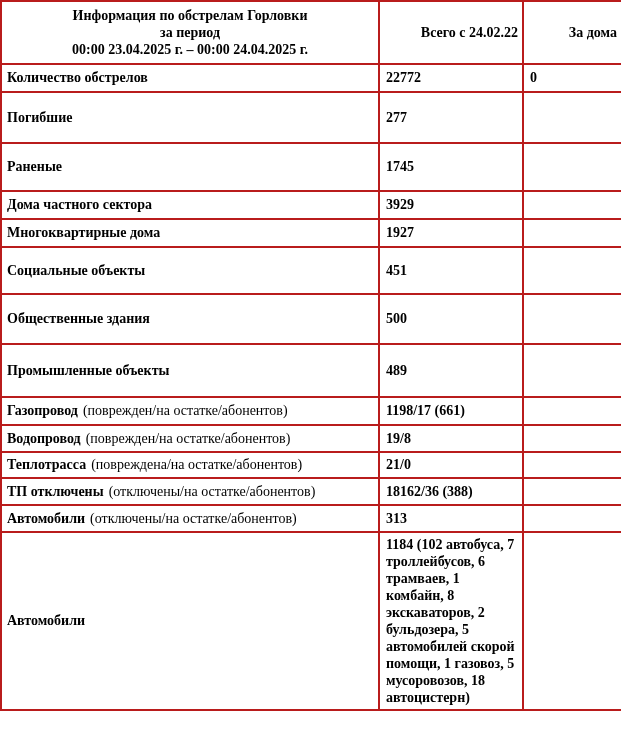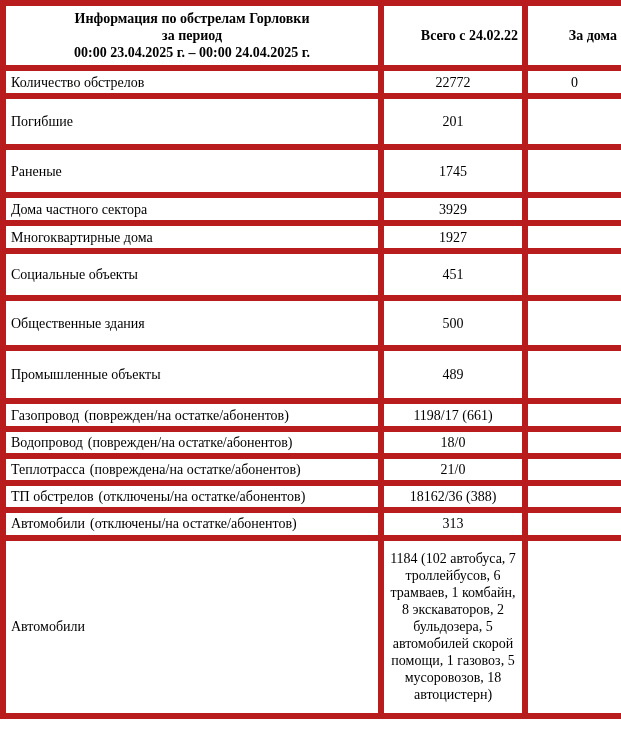--- a/index.html
+++ b/index.html
@@ -17,21 +17,21 @@
     border: 2px solid #000000;
     font-family: "Liberation Serif", "DejaVu Serif", serif;
     color: #000000;
     background: #ffffff;
   }
   col.c1 { width: 378px; }
   col.c2 { width: 144px; }
   col.c3 { width: 99px;  }
 
   td, th {
-    border: 6px solid #b91c1c;
+    border: 2px solid #b91c1c;
     vertical-align: middle;
     font-size: 14px;
     line-height: 1.22;
     padding: 2px 4px;
   }
 
   th.title-cell {
     text-align: center;
     font-weight: 700;
     white-space: pre-line;
@@ -40,26 +40,26 @@
   th.colhead {
     text-align: right;
     font-weight: 700;
   }
 
   td.lbl-cell {
     text-align: left;
     padding-left: 5px;
     padding-right: 4px;
   }
-  td.lbl-cell .lbl  { font-weight: 400; }
+  td.lbl-cell .lbl  { font-weight: 700; }
   td.lbl-cell .note { font-weight: 400; margin-left: 5px; }
 
   td.val {
-    text-align: center;
-    font-weight: 400;
+    text-align: left;
+    font-weight: 700;
     padding: 2px 6px;
   }
 </style>
 </head>
 <body>
 
 <table class="stats">
   <colgroup>
       <col class="c1">
       <col class="c2">
@@ -75,21 +75,21 @@
     </tr>
   </thead>
   <tbody>
     <tr style="height:28px">
       <td class="lbl-cell"><span class="lbl">Количество обстрелов</span><span class="note"></span></td>
       <td class="val">22772</td>
       <td class="val">0</td>
     </tr>
     <tr style="height:51px">
       <td class="lbl-cell"><span class="lbl">Погибшие</span><span class="note"></span></td>
-      <td class="val">201</td>
+      <td class="val">277</td>
       <td class="val"></td>
     </tr>
     <tr style="height:48px">
       <td class="lbl-cell"><span class="lbl">Раненые</span><span class="note"></span></td>
       <td class="val">1745</td>
       <td class="val"></td>
     </tr>
     <tr style="height:28px">
       <td class="lbl-cell"><span class="lbl">Дома частного сектора</span><span class="note"></span></td>
       <td class="val">3929</td>
@@ -115,30 +115,30 @@
       <td class="val">489</td>
       <td class="val"></td>
     </tr>
     <tr style="height:28px">
       <td class="lbl-cell"><span class="lbl">Газопровод</span><span class="note">(поврежден/на остатке/абонентов)</span></td>
       <td class="val">1198/17 (661)</td>
       <td class="val"></td>
     </tr>
     <tr style="height:27px">
       <td class="lbl-cell"><span class="lbl">Водопровод</span><span class="note">(поврежден/на остатке/абонентов)</span></td>
-      <td class="val">18/0</td>
+      <td class="val">19/8</td>
       <td class="val"></td>
     </tr>
     <tr style="height:26px">
       <td class="lbl-cell"><span class="lbl">Теплотрасса</span><span class="note">(повреждена/на остатке/абонентов)</span></td>
       <td class="val">21/0</td>
       <td class="val"></td>
     </tr>
     <tr style="height:27px">
-      <td class="lbl-cell"><span class="lbl">ТП обстрелов</span><span class="note">(отключены/на остатке/абонентов)</span></td>
+      <td class="lbl-cell"><span class="lbl">ТП отключены</span><span class="note">(отключены/на остатке/абонентов)</span></td>
       <td class="val">18162/36 (388)</td>
       <td class="val"></td>
     </tr>
     <tr style="height:27px">
       <td class="lbl-cell"><span class="lbl">Автомобили</span><span class="note">(отключены/на остатке/абонентов)</span></td>
       <td class="val">313</td>
       <td class="val"></td>
     </tr>
     <tr style="height:178px">
       <td class="lbl-cell"><span class="lbl">Автомобили</span><span class="note"></span></td>

